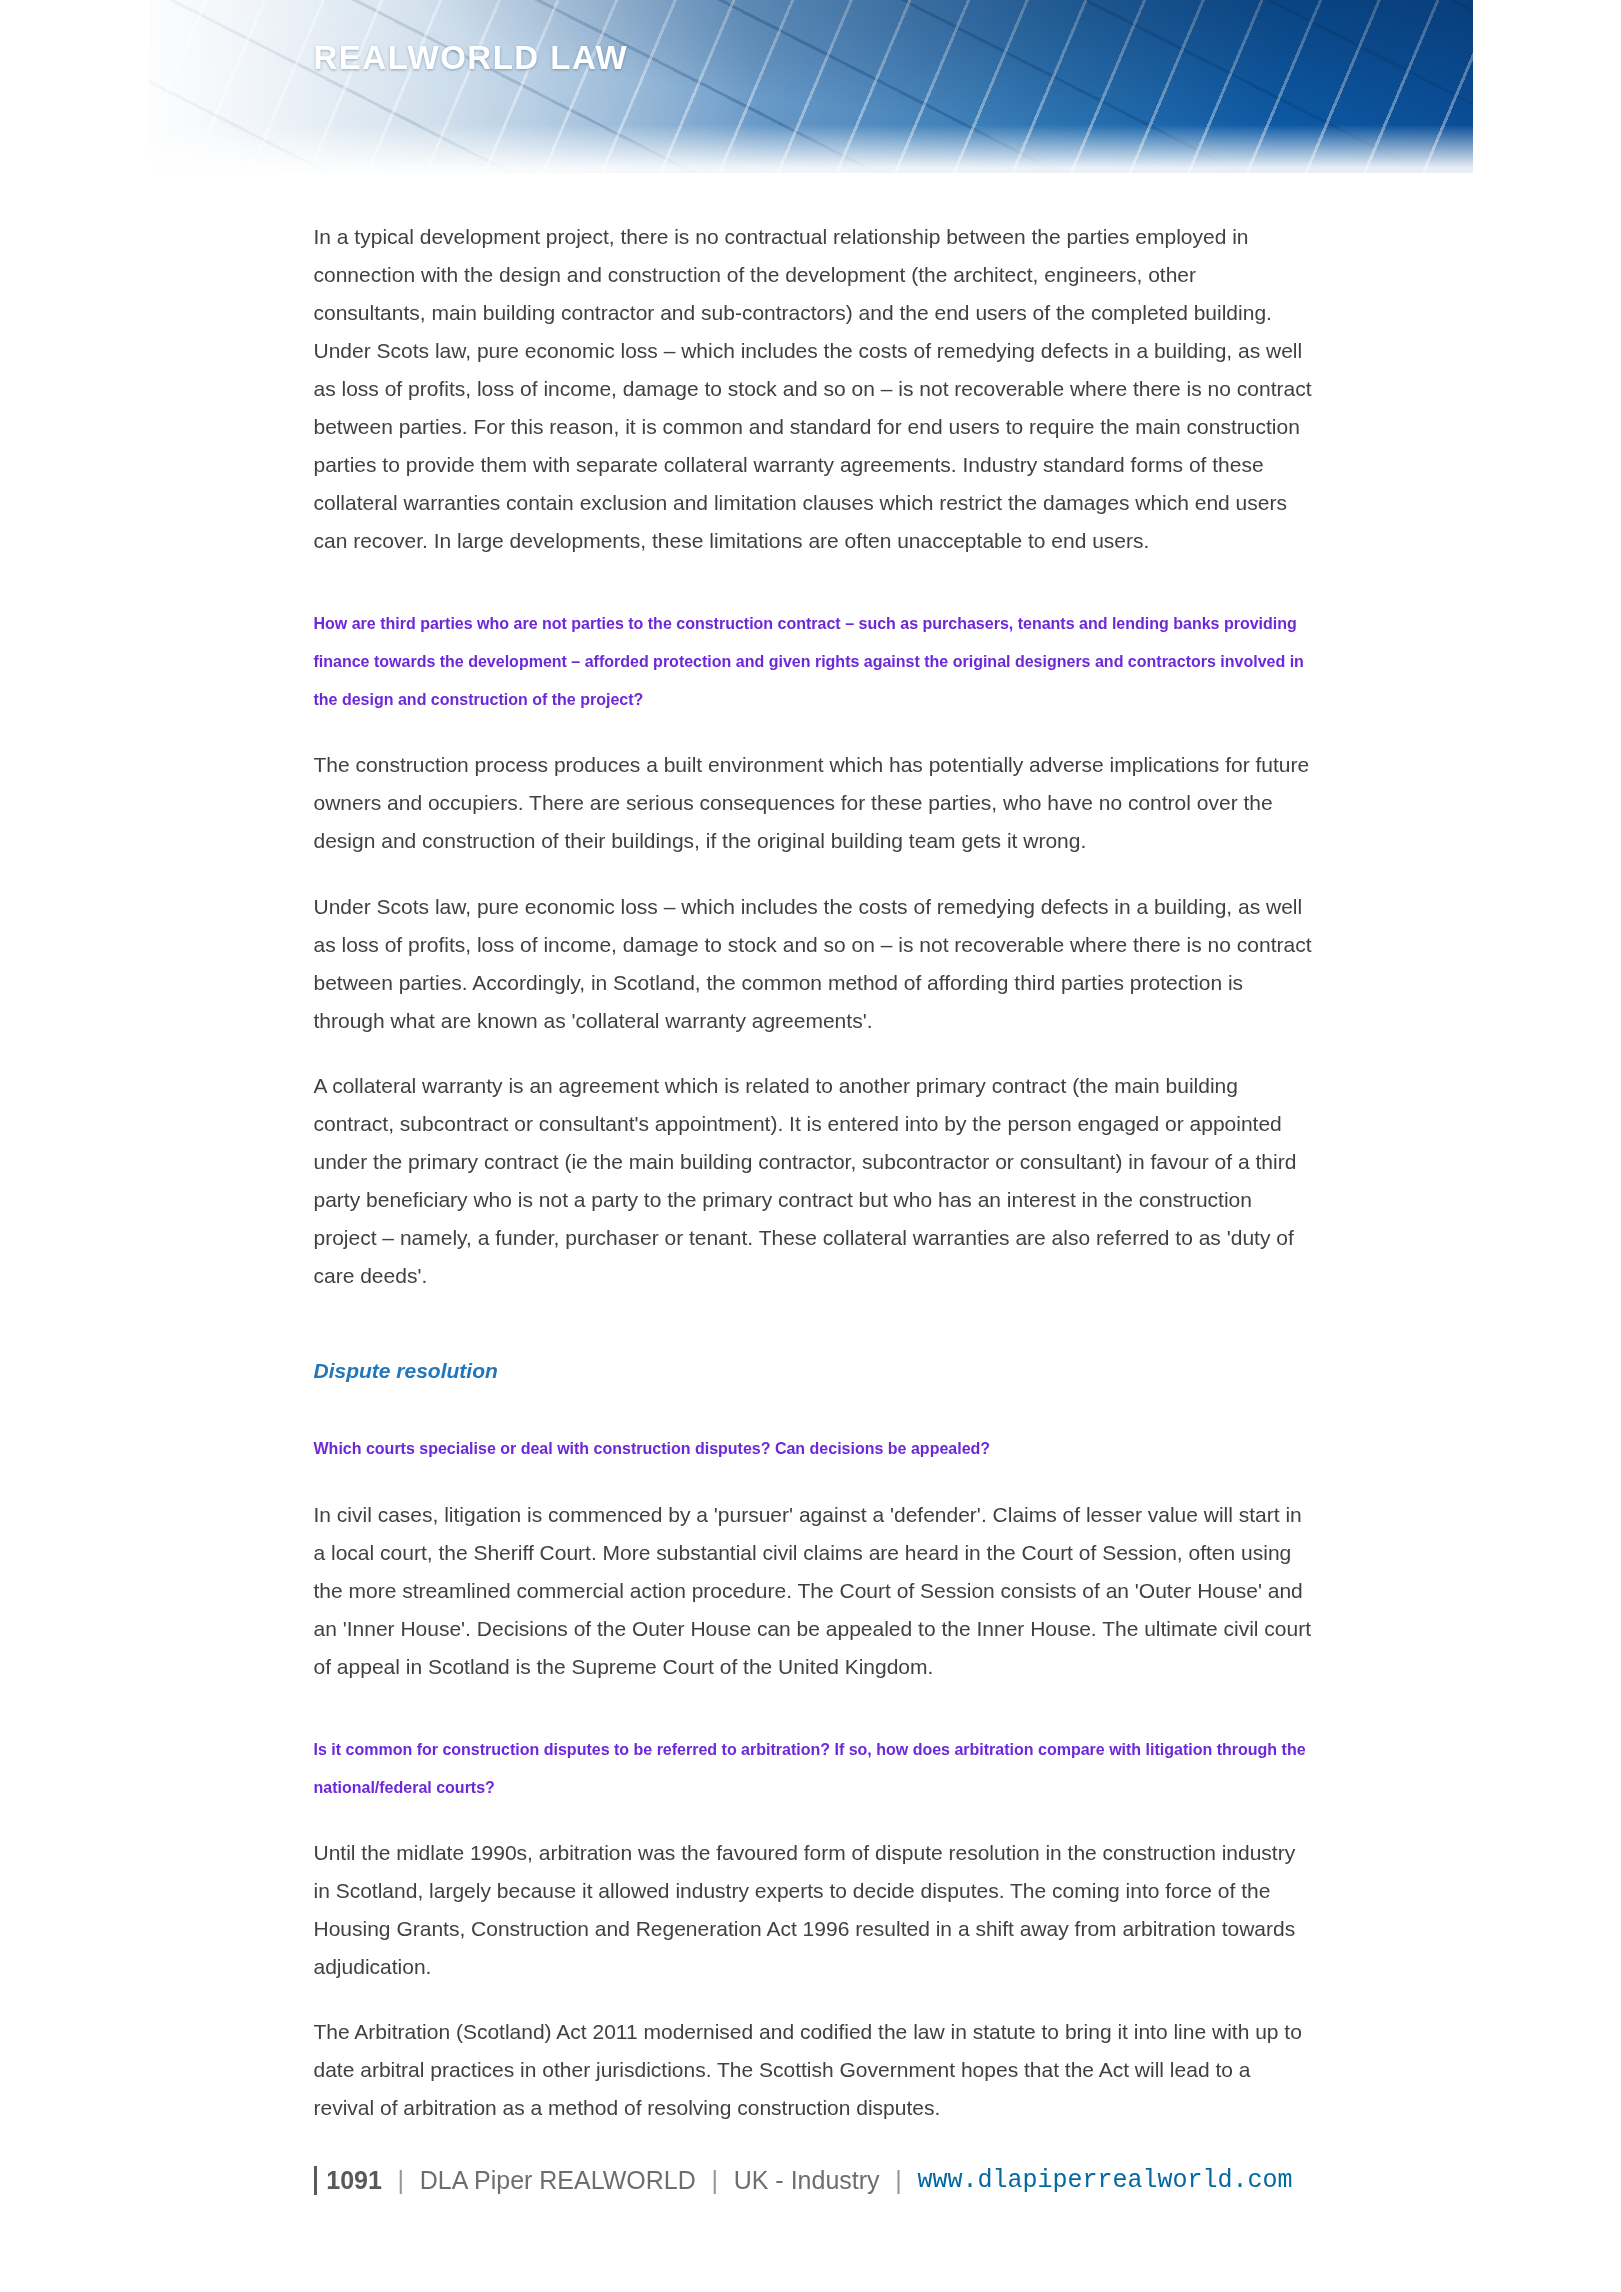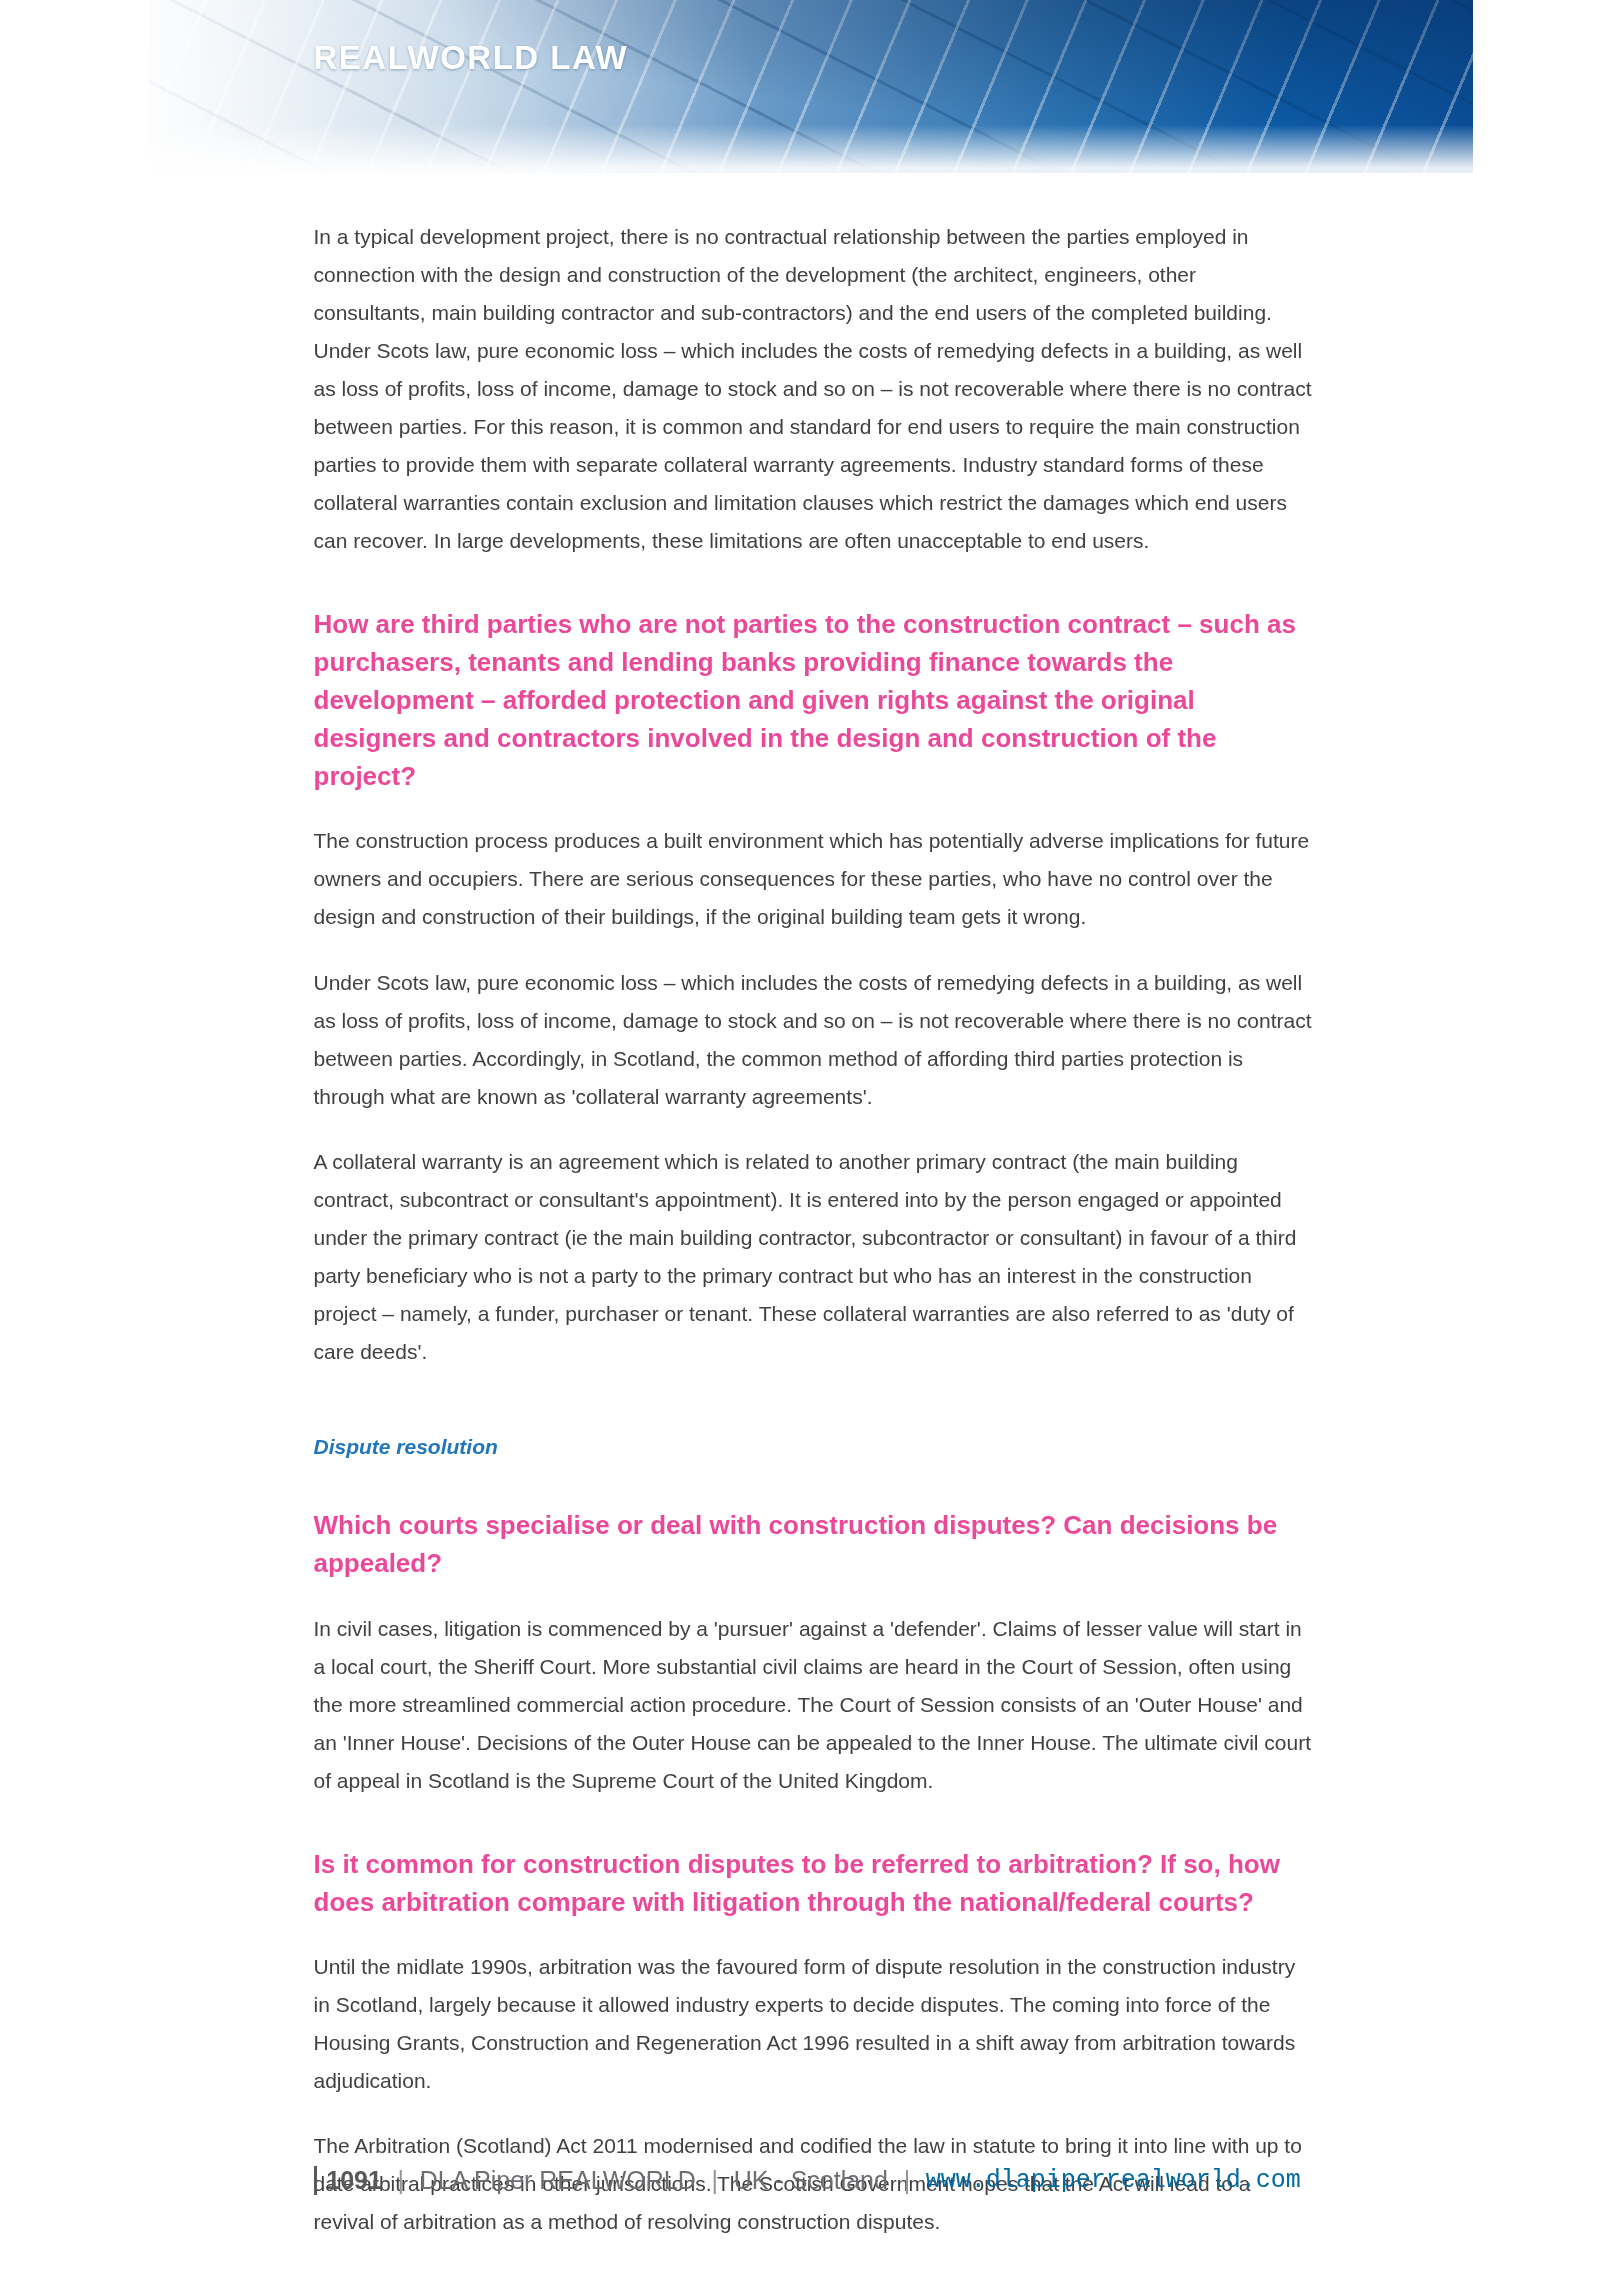--- a/index.html
+++ b/index.html
@@ -53,24 +53,24 @@
     margin: 45px 159px 0 165px;
     font-size: 21px;
     line-height: 38px;
   }
   .para {
     margin: 0 0 27.4px 0;
     color: #414042;
   }
   .question {
     margin: 45px 0 27.4px 0;
-    font-size: 26px;
+    font-size: 16px;
     line-height: 38px;
     font-weight: 700;
-    color: #ec4899;
+    color: #6d28d9;
   }
   .subhead {
     margin: 61px 0 19.6px 0;
     font-size: 21px;
     line-height: 29px;
     font-weight: 700;
     font-style: italic;
     color: #2176bc;
   }
 
@@ -134,19 +134,19 @@
     <p class="para">Until the midlate 1990s, arbitration was the favoured form of dispute resolution in the construction industry in Scotland, largely because it allowed industry experts to decide disputes. The coming into force of the Housing Grants, Construction and Regeneration Act 1996 resulted in a shift away from arbitration towards adjudication.</p>
 
     <p class="para">The Arbitration (Scotland) Act 2011 modernised and codified the law in statute to bring it into line with up to date arbitral practices in other jurisdictions. The Scottish Government hopes that the Act will lead to a revival of arbitration as a method of resolving construction disputes.</p>
   </main>
 
   <footer class="footer">
     <span class="page-num">1091</span>
     <span class="sep">|</span>
     <span>DLA Piper REALWORLD</span>
     <span class="sep">|</span>
-    <span>UK - Scotland</span>
+    <span>UK - Industry</span>
     <span class="sep">|</span>
     <a class="footer-link">www.dlapiperrealworld.com</a>
   </footer>
 
 </div>
 
 
 </body></html>

